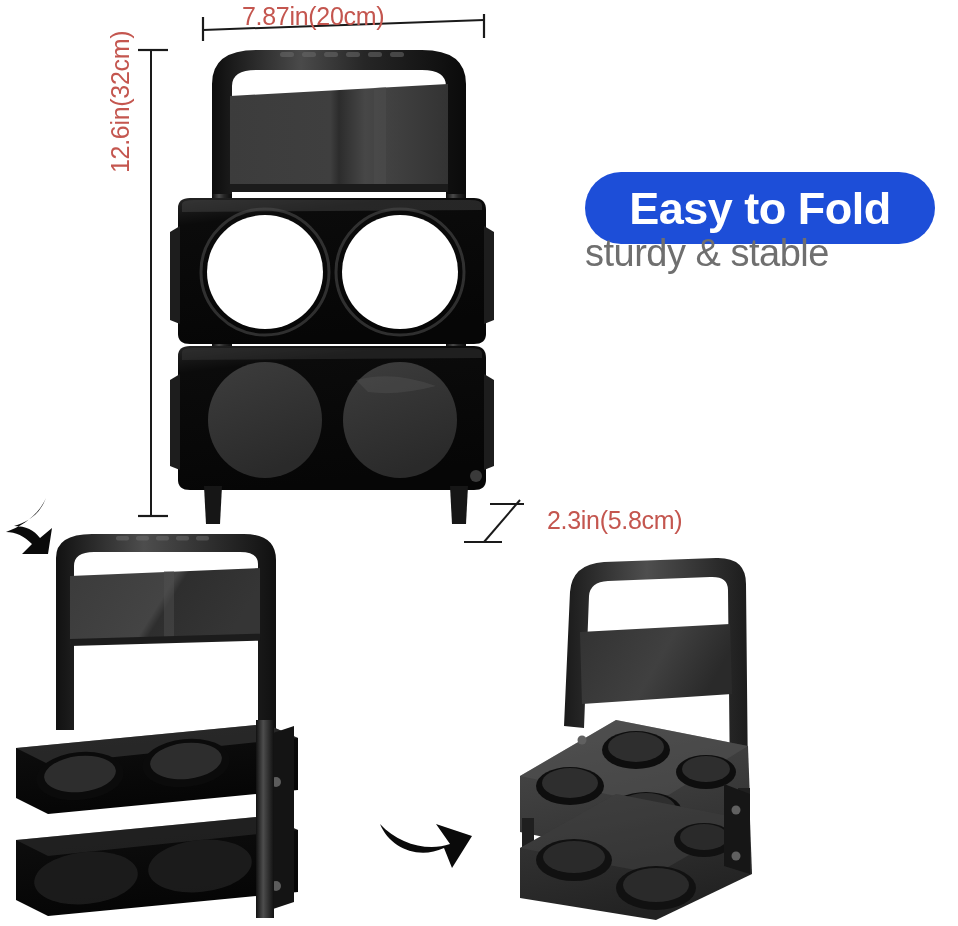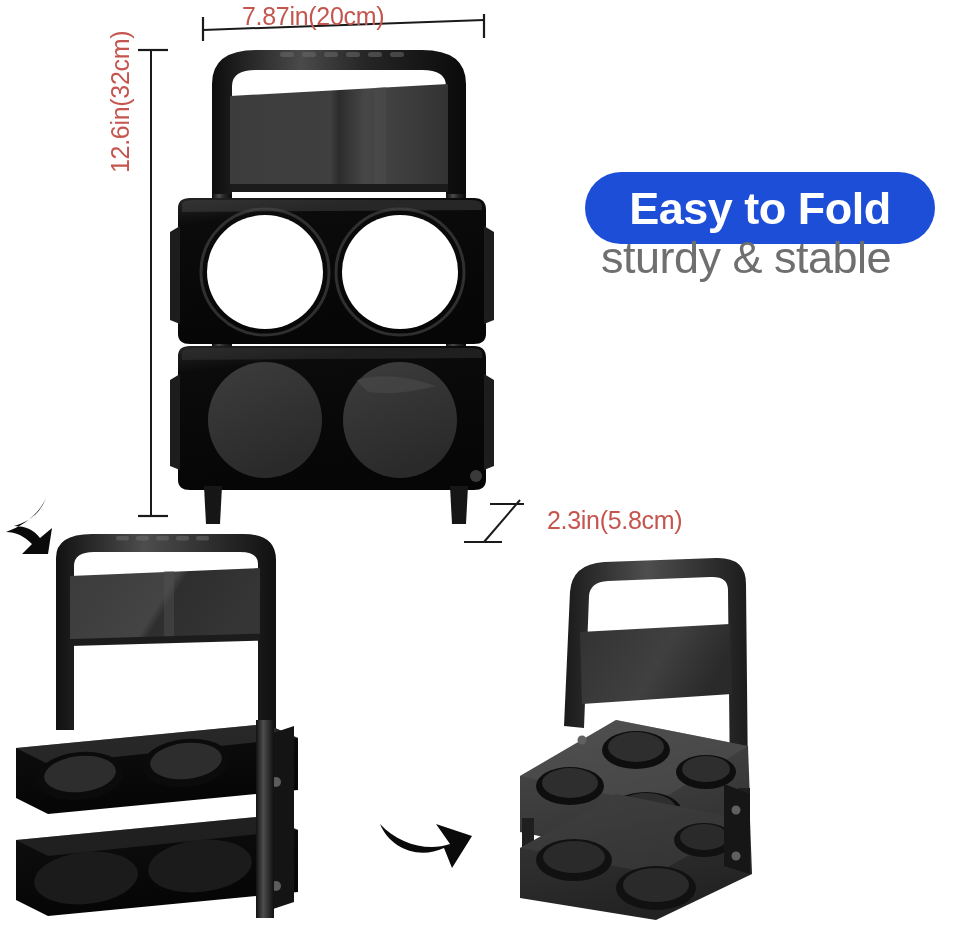--- a/index.html
+++ b/index.html
@@ -52,25 +52,24 @@
   }
   #badge-text {
     color: #ffffff;
     font-size: 45px;
     font-weight: bold;
     letter-spacing: -0.5px;
     line-height: 1;
   }
   #subtitle {
     position: absolute;
-    left: 571px; top: 230px;
+    left: 585px; top: 230px;
     width: 350px;
-    text-align: center;
     color: #6f6f6f;
-    font-size: 45px;
+    font-size: 38px;
     line-height: 1.25;
     letter-spacing: -0.5px;
   }
   .sub-line { display: block; }
 
   
   .product { position: absolute; }
   #product-main    { left: 160px; top: 24px;  width: 360px; height: 500px; }
   #product-folded  { left: 8px;   top: 520px; width: 320px; height: 400px; }
   #product-open    { left: 498px; top: 548px; width: 300px; height: 372px; }

